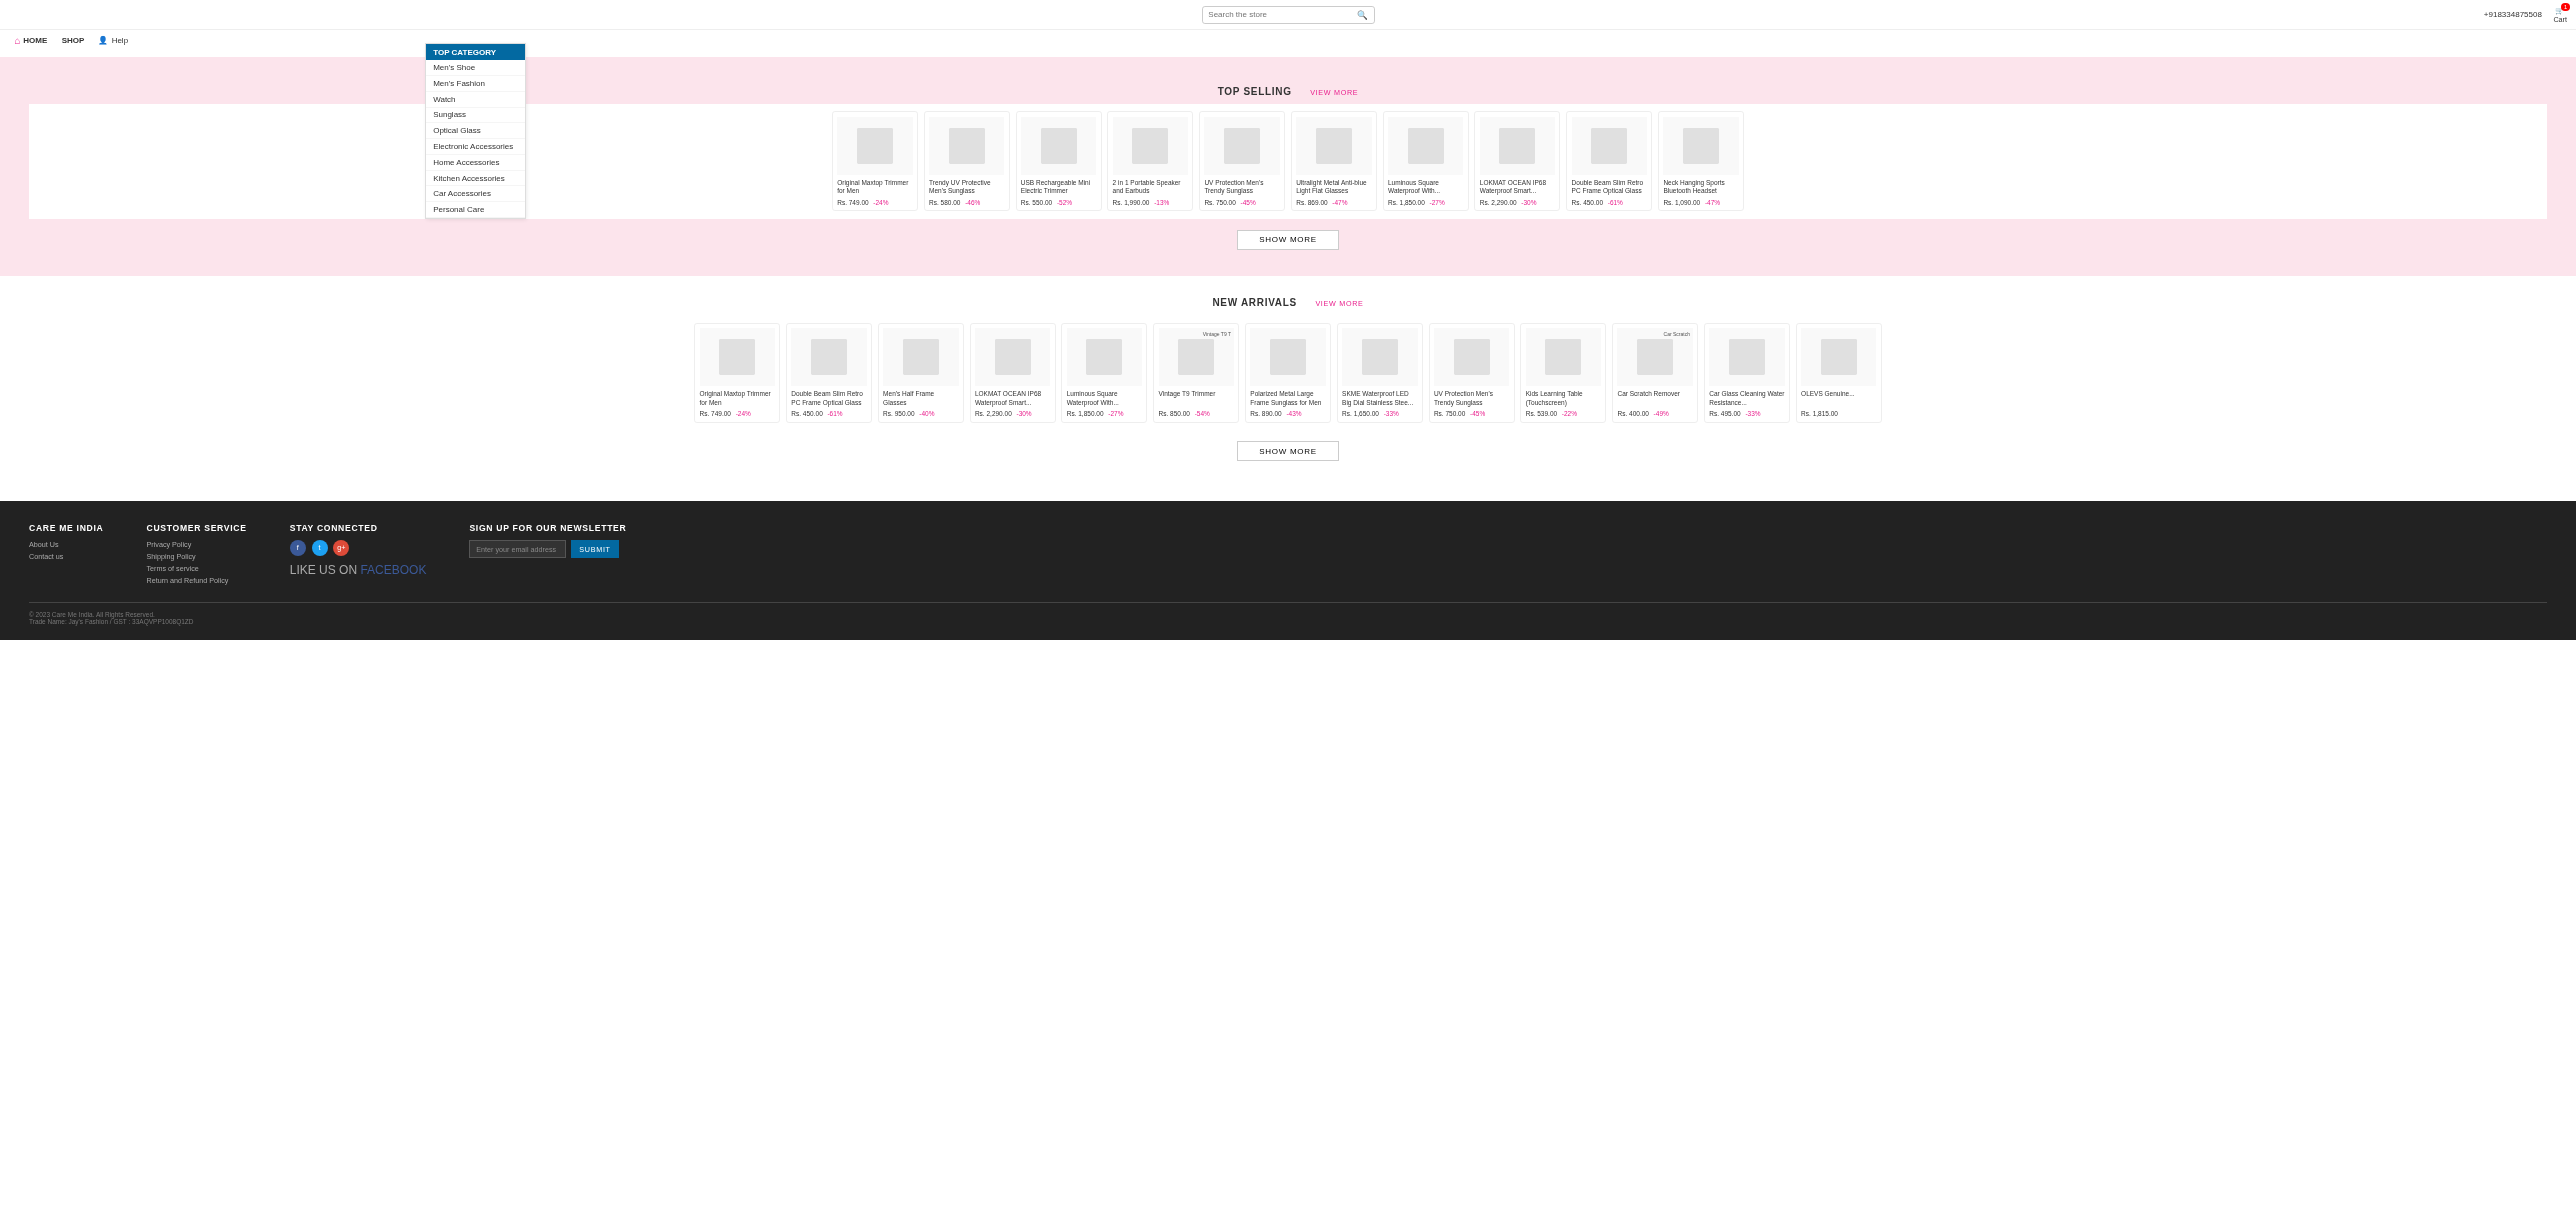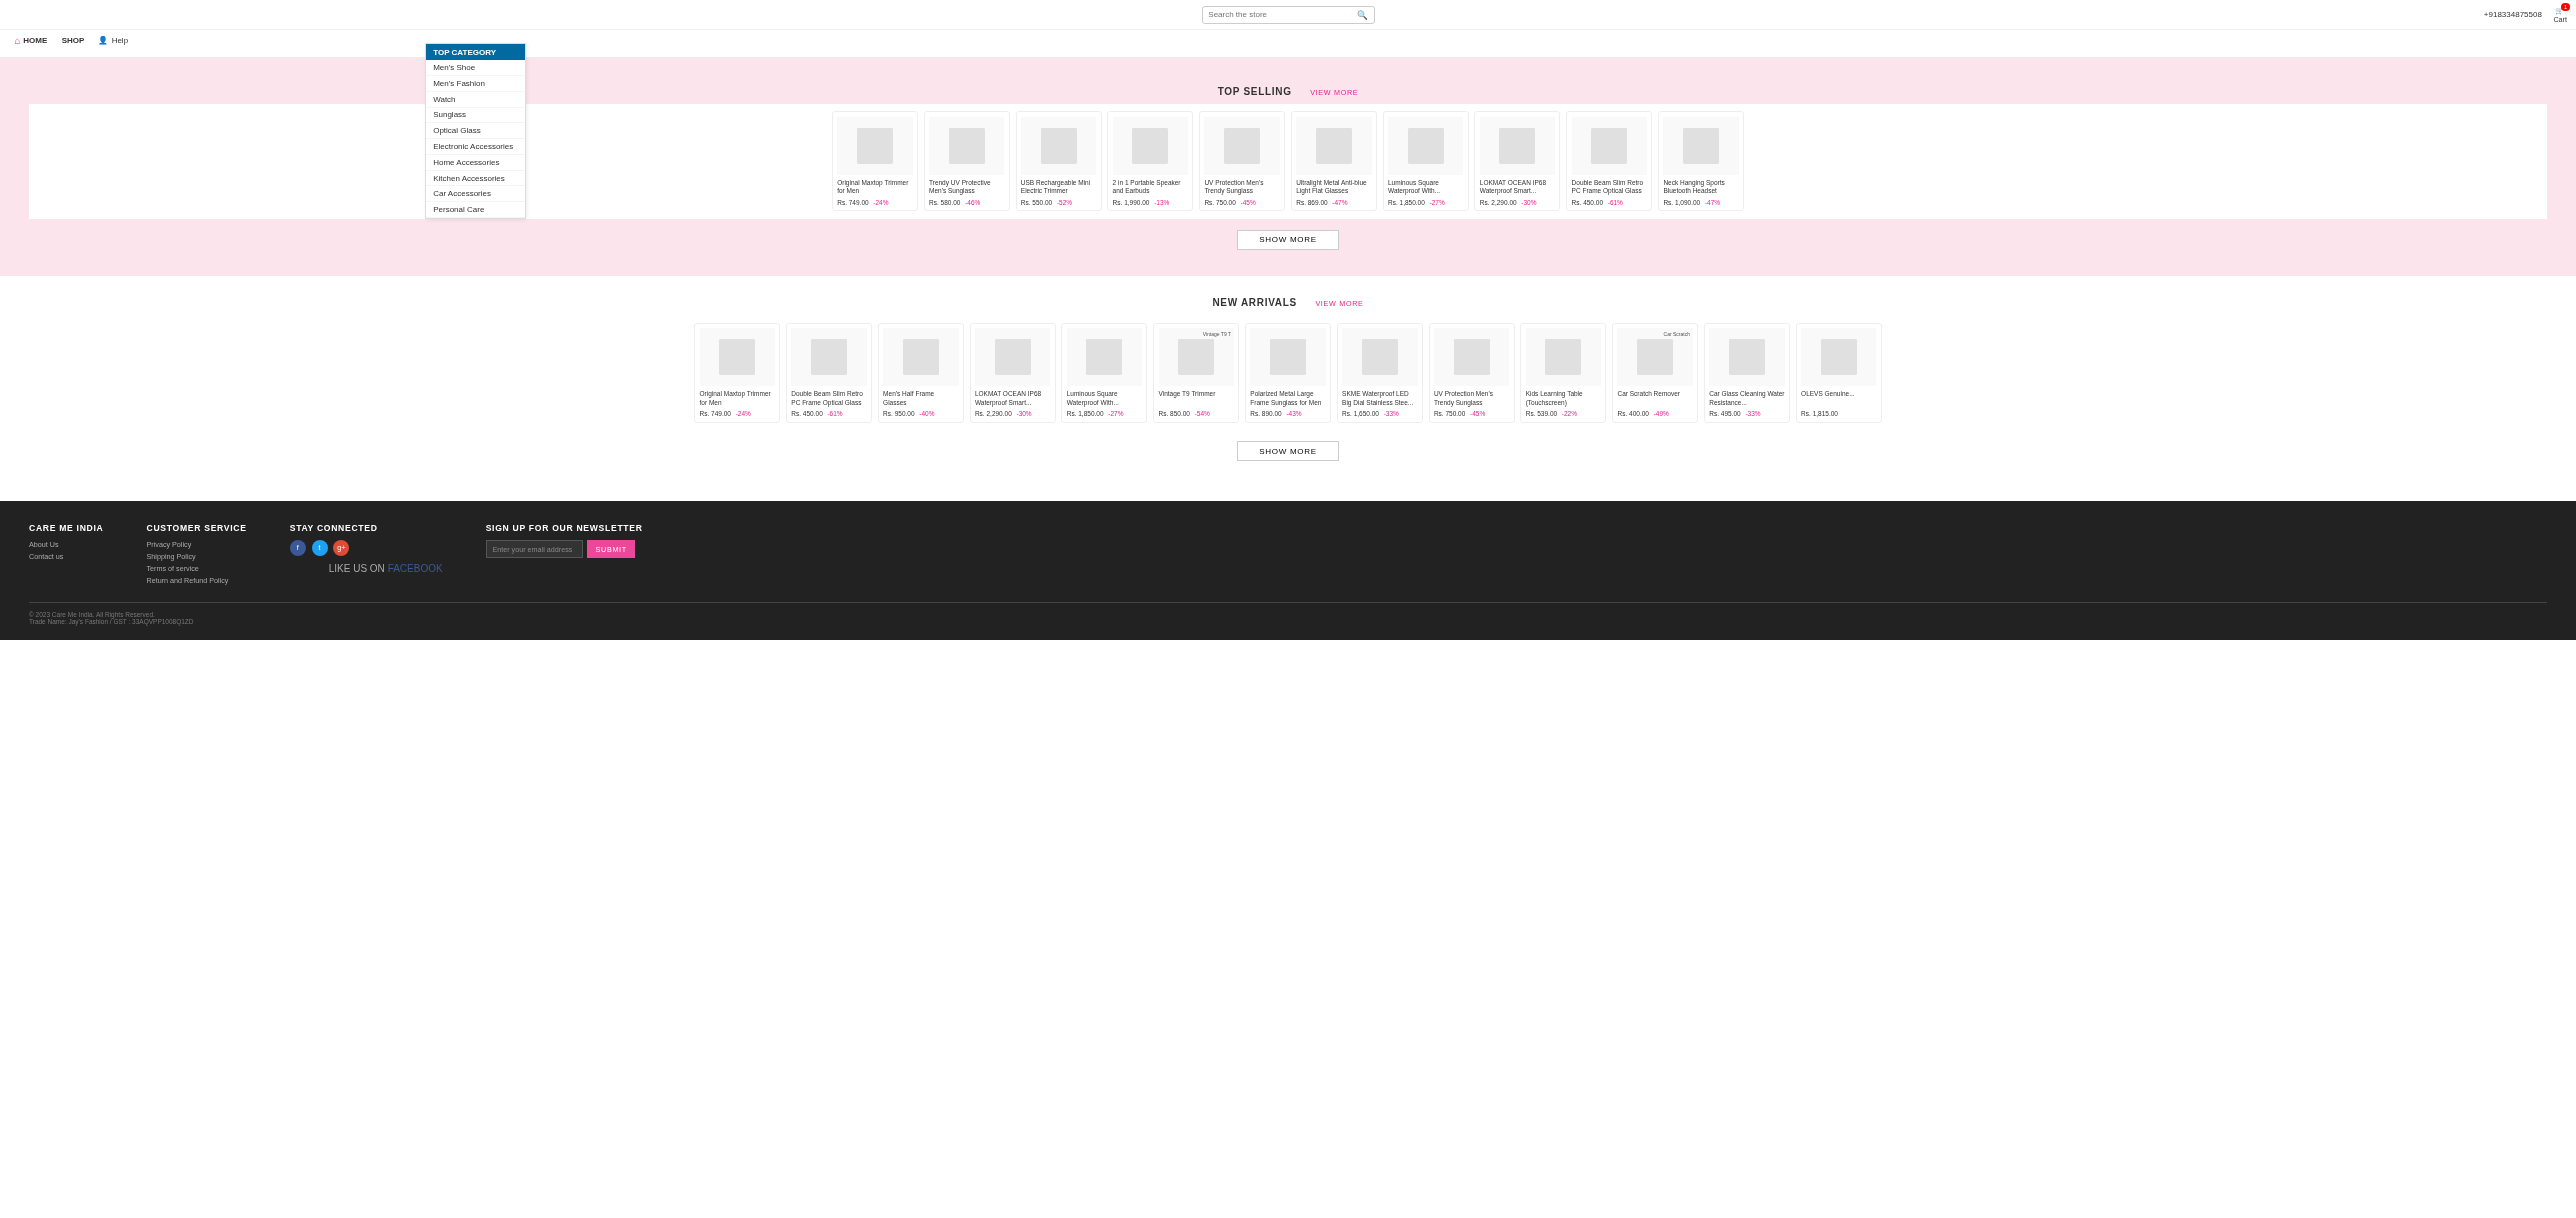--- a/index.html
+++ b/index.html
@@ -254,21 +254,21 @@
       padding: 3.6px 5.8px;
       font-size: 7.2px;
       border: 0.7px solid #555;
       background: #333;
       color: #fff;
       outline: none;
       width: 97px;
     }
     .newsletter-form input::placeholder { color: #888; }
     .newsletter-form button {
-      background: #ec4899;
+      background: #0369a1;
       color: #fff;
       border: none;
       padding: 3.6px 8.6px;
       font-size: 7.2px;
       cursor: pointer;
       text-transform: uppercase;
       letter-spacing: 0.7px;
     }
     .footer-bottom {
       border-top: 0.7px solid #444;
@@ -608,21 +608,21 @@
       <a href="#">Terms of service</a>
       <a href="#">Return and Refund Policy</a>
     </div>
     <div class="footer-col">
       <h4>STAY CONNECTED</h4>
       <div class="social-icons">
         <div class="social-icon si-fb">f</div>
         <div class="social-icon si-tw">t</div>
         <div class="social-icon si-gp">g+</div>
       </div>
-      <span style="font-size:10px; color:#aaa;margin-left:39px;">
+      <span style="font-size:12px; color:#aaa;">
         <span>LIKE US ON</span> <span style="color:#3b5998;">FACEBOOK</span>
       </span>
     </div>
     <div class="footer-col">
       <h4>SIGN UP FOR OUR NEWSLETTER</h4>
       <div class="newsletter-form">
         <input type="email" placeholder="Enter your email address" style="">
         <button>SUBMIT</button>
       </div>
     </div>

